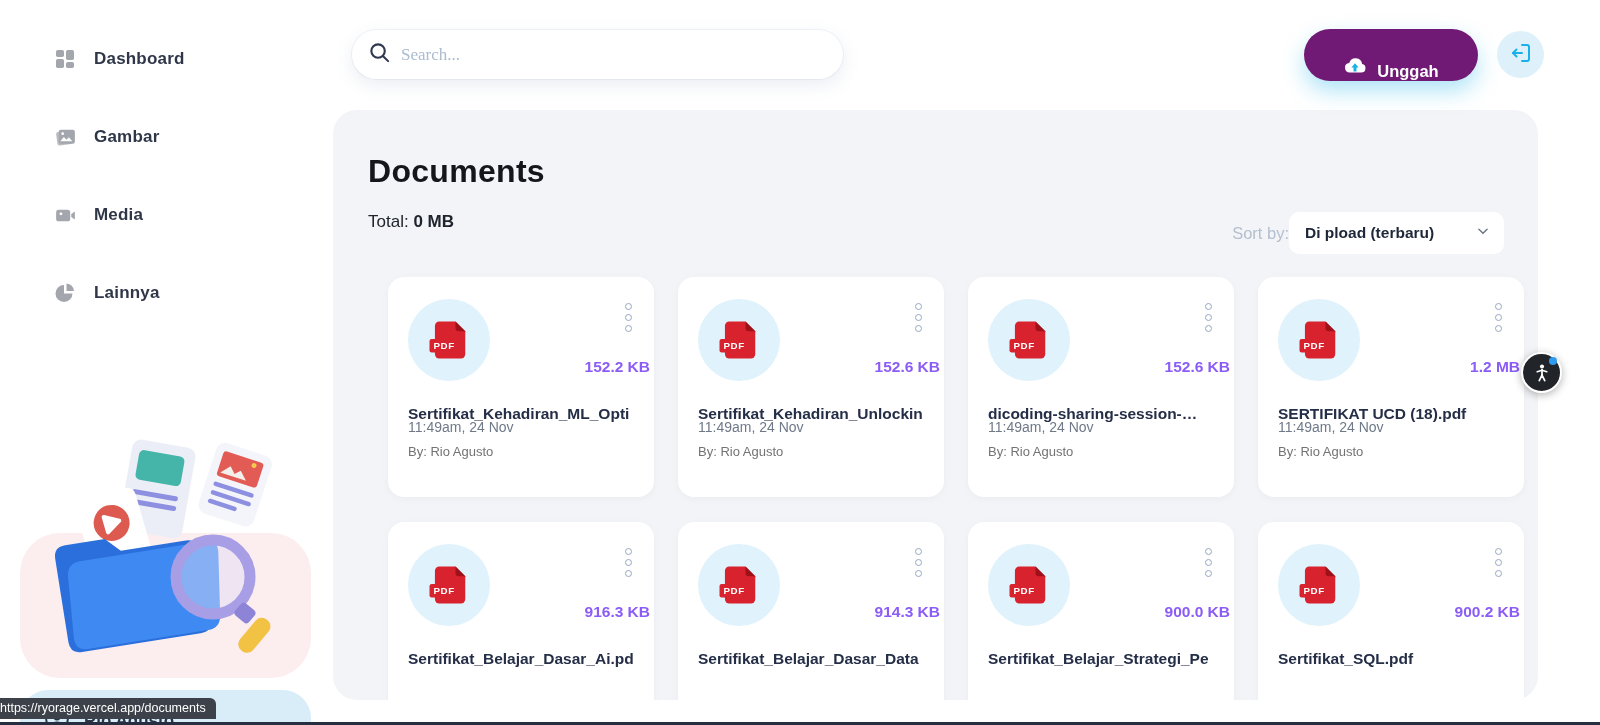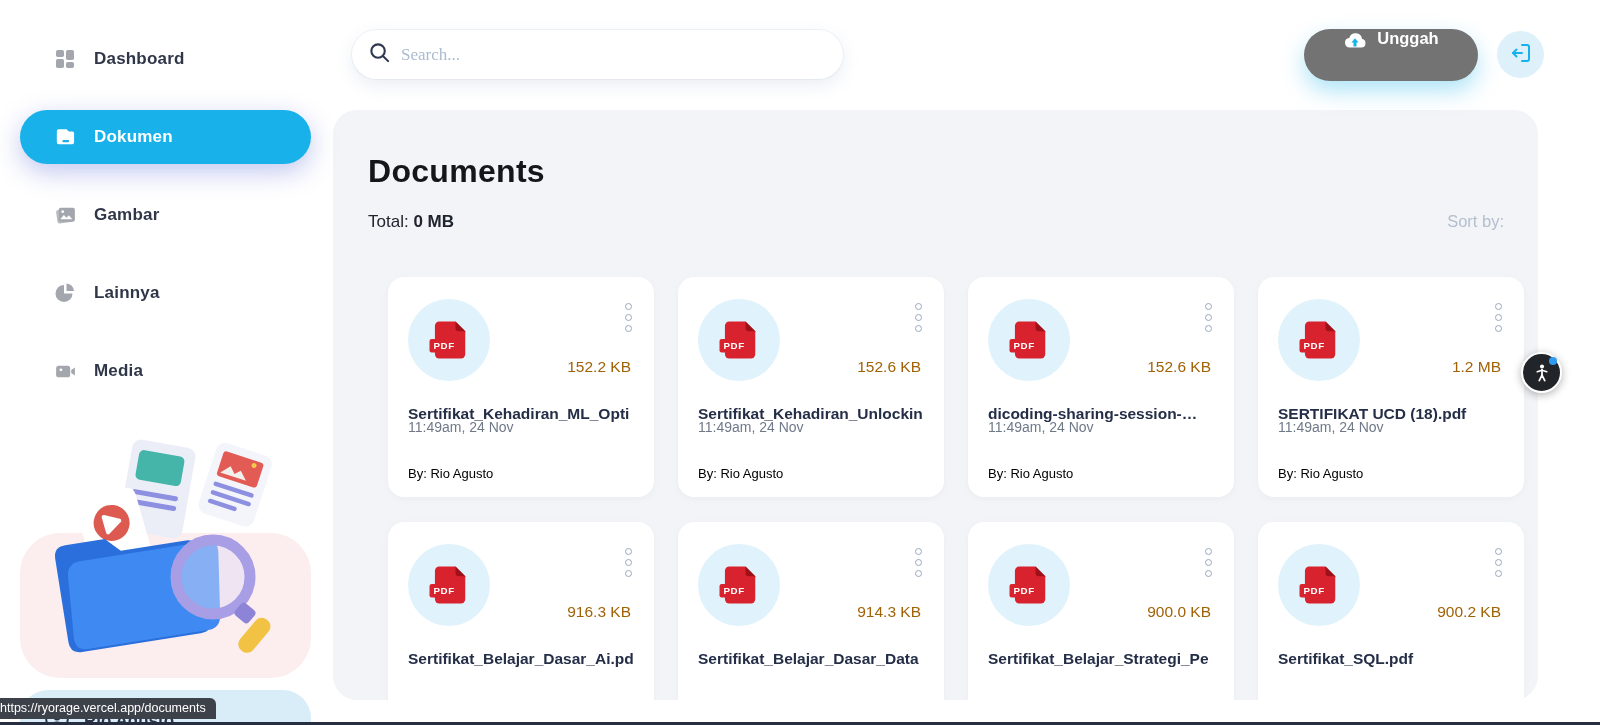--- a/index.html
+++ b/index.html
@@ -25,21 +25,21 @@
 
   
   .search-pill { position:absolute; left:352px; top:30px; width:491px; height:49px; border-radius:25px;
     background:#fff; box-shadow:0 6px 18px rgba(150,165,195,.20), 0 0 0 1px #f2f4f8;
     display:flex; align-items:center; padding:0 16px; z-index:2; }
   .search-pill input { border:none; outline:none; background:transparent; flex:1; margin-left:10px;
     font-size:17px; color:#701a75; font-family:Liberation Serif, serif; }
   .search-pill input::placeholder { color:#aabccf; }
 
   .upload-btn { position:absolute; left:1304px; top:29px; width:174px; height:52px; border-radius:26px;
-    background:#737373; border:none; display:flex; align-items:flex-start; justify-content:center; gap:10px;
+    background:#701a75; border:none; display:flex; align-items:flex-end; justify-content:center; gap:10px;
     box-shadow:0 10px 22px rgba(25,177,233,.35); cursor:pointer; z-index:2; }
   .upload-btn .up-lbl { color:#fff; font-size:16.5px; font-weight:700; font-family:"Liberation Sans",sans-serif; }
 
   .logout-btn { position:absolute; left:1497px; top:31px; width:47px; height:47px; border-radius:50%;
     background:#def0fa; border:none; display:flex; align-items:center; justify-content:center; cursor:pointer; z-index:2; }
 
   
   .panel { position:absolute; left:333px; top:110px; width:1205px; height:590px; background:#f3f4f7;
     border-radius:24px; overflow:hidden; padding:40px 34px 0 35px; }
   .panel h1 { font-size:32px; font-weight:700; color:#14161c; letter-spacing:.3px; line-height:42px; }
@@ -52,25 +52,25 @@
     justify-content:space-between; padding:0 14px 0 16px; cursor:pointer; }
   .sort-dd .sort-val { font-size:15.5px; font-weight:700; color:#1d2738; }
 
   .grid { margin-top:23px; display:grid; grid-template-columns:repeat(4,266px); column-gap:24px; row-gap:25px; }
   .card { position:relative; width:266px; height:220px; background:#fff; border-radius:16px;
     box-shadow:0 2px 6px rgba(170,180,200,.10); cursor:pointer;margin-left:20px; }
   .pdf-circle { position:absolute; left:20px; top:22px; width:82px; height:82px; border-radius:50%;
     background:#e0f2fb; display:flex; align-items:center; justify-content:center; }
   .card-menu { position:absolute; right:20px; top:24px; display:flex; flex-direction:column; gap:4px; cursor:pointer; padding:2px; }
   .card-menu .dot { width:7px; height:7px; border:1.5px solid #97a9c2; border-radius:50%; }
-  .f-size { position:absolute; right:23px; top:81px; font-size:15.5px; font-weight:400; color:#a16207; }
+  .f-size { position:absolute; right:4px; top:81px; font-size:15.5px; font-weight:700; color:#8b5cf6; }
   .f-name { position:absolute; left:20px; top:128px; right:2px; font-size:15.5px; font-weight:700; color:#252e47;
     white-space:nowrap; overflow:hidden; }
   .f-date { position:absolute; left:20px; top:142px; font-size:14px; color:#6f7988; }
-  .f-by   { position:absolute; left:20px; top:189px; font-size:13px; color:#000000; }
+  .f-by   { position:absolute; left:20px; top:167px; font-size:13px; color:#737373; }
 
   
   .statusbar { position:absolute; left:0; top:698px; height:21px; line-height:21px; padding:0 10px 0 0;
     background:#3d4149; color:#fff; font-size:12.5px; border-top-right-radius:6px; z-index:6; }
   .bottom-line { position:absolute; left:0; bottom:0; width:1600px; height:3px; background:#272e3f; z-index:7; }
   .a11y-btn { position:absolute; left:1521px; top:352px; width:41px; height:41px; border-radius:50%;
     background:#212529; border:2px solid #fff; box-shadow:0 2px 8px rgba(0,0,0,.3);
     display:flex; align-items:center; justify-content:center; cursor:pointer; z-index:5; }
   .a11y-dot { position:absolute; right:3px; top:3px; width:8px; height:8px; border-radius:50%; background:#2e9bf0; }
 </style>
@@ -87,61 +87,52 @@
           <rect x="3" y="3" width="8" height="7" rx="1.8"></rect>
               <rect x="13" y="3" width="8" height="10" rx="1.8"></rect>
           <rect x="3" y="12" width="8" height="9" rx="1.8"></rect>
               <rect x="13" y="15" width="8" height="6" rx="1.8"></rect>
             </g>
           </svg>
       </span>
       <span class="lbl">Dashboard</span>
     </div>
 
-    <div class="nav-item active">
-      <span class="ic">
-        <svg width="25" height="25" viewBox="0 0 24 24">
-          <path fill="#ffffff" d="M5 4.5h8.2l2.3 2.3h3.5A1.9 1.9 0 0 1 21 8.7V18a2 2 0 0 1-2 2H5a2 2 0 0 1-2-2V6.5a2 2 0 0 1 2-2z" transform="scale(0.92) translate(1,0)"></path>
-          <rect x="9" y="14.4" width="6.5" height="2.1" rx="1" fill="#19b1e9"></rect>
-        </svg>
-      </span>
-      <span class="lbl">Dokumen</span>
-    </div>
 
     <div class="nav-item">
       <span class="ic">
         <svg width="25" height="25" viewBox="0 0 24 24">
           <rect x="3.5" y="6" width="15" height="13" rx="2" fill="#b9bcc1" transform="rotate(-8 11 12)"></rect>
           <rect x="5.5" y="4.5" width="15.5" height="13.5" rx="2" fill="#a3a7ad"></rect>
           <path d="M7 15.5l3.4-4 2.6 2.6 2.2-2.4 3.3 3.8z" fill="#ffffff"></path>
           <circle cx="9.3" cy="8.3" r="1.3" fill="#ffffff"></circle>
         </svg>
       </span>
       <span class="lbl">Gambar</span>
     </div>
 
     <div class="nav-item">
       <span class="ic">
-        <svg width="24" height="24" viewBox="0 0 24 24">
-          <path d="M11 4a8.5 8.5 0 1 0 8.5 8.5H11z" fill="#a3a7ad"></path>
-          <path d="M13.5 2.5a8 8 0 0 1 7.5 7.5h-7.5z" fill="#a3a7ad"></path>
-        </svg>
-      </span>
-      <span class="lbl">Lainnya</span>
-    </div>
-
-    <div class="nav-item">
-      <span class="ic">
         <svg width="25" height="25" viewBox="0 0 24 24">
           <rect x="3" y="6.5" width="13.5" height="11" rx="2.5" fill="#a3a7ad"></rect>
           <path d="M17.5 10.5l3.5-2.3v7.6l-3.5-2.3z" fill="#a3a7ad"></path>
           <circle cx="7.6" cy="10.4" r="1.4" fill="#ffffff"></circle>
         </svg>
       </span>
       <span class="lbl">Media</span>
+    </div>
+
+    <div class="nav-item">
+      <span class="ic">
+        <svg width="24" height="24" viewBox="0 0 24 24">
+          <path d="M11 4a8.5 8.5 0 1 0 8.5 8.5H11z" fill="#a3a7ad"></path>
+          <path d="M13.5 2.5a8 8 0 0 1 7.5 7.5h-7.5z" fill="#a3a7ad"></path>
+        </svg>
+      </span>
+      <span class="lbl">Lainnya</span>
     </div>
   </div>
 
   <div class="pink-pad"></div>
 
   <svg class="illus" viewBox="0 0 278 248">
 
     <g transform="rotate(18 205 60)">
       <rect x="178" y="22" width="58" height="74" rx="9" fill="#f4f5fb"></rect>
       <rect x="186" y="30" width="42" height="26" rx="3" fill="#e35b55"></rect>
@@ -222,20 +213,28 @@
 <div class="panel">
   <h1>Documents</h1>
 
   <div class="meta-row">
     <div class="total">
       <span>Total:</span>
       <b>0 MB</b>
     </div>
     <div class="sort-wrap">
       <span class="sort-label">Sort by:</span>
+      <div class="sort-dd">
+        <span class="sort-val">Di pload (terbaru)</span>
+        <span>
+          <svg width="14" height="14" viewBox="0 0 24 24" fill="none" stroke="#6b7585" stroke-width="2.4" stroke-linecap="round">
+              <polyline points="5,9 12,16 19,9"></polyline>
+            </svg>
+        </span>
+      </div>
     </div>
   </div>
 
   <div class="grid">
       <div class="card">
     <div class="pdf-circle">
       <svg width="52" height="52" viewBox="0 0 48 48">
         <path d="M15 7h15l9 9v21a4 4 0 0 1-4 4H15a4 4 0 0 1-4-4V11a4 4 0 0 1 4-4z" fill="#d8232e"></path>
         <path d="M30 7l9 9h-6a3 3 0 0 1-3-3z" fill="#9f1119"></path>
         <rect x="6" y="23" width="27" height="12.5" rx="2" fill="#d8232e"></rect>

